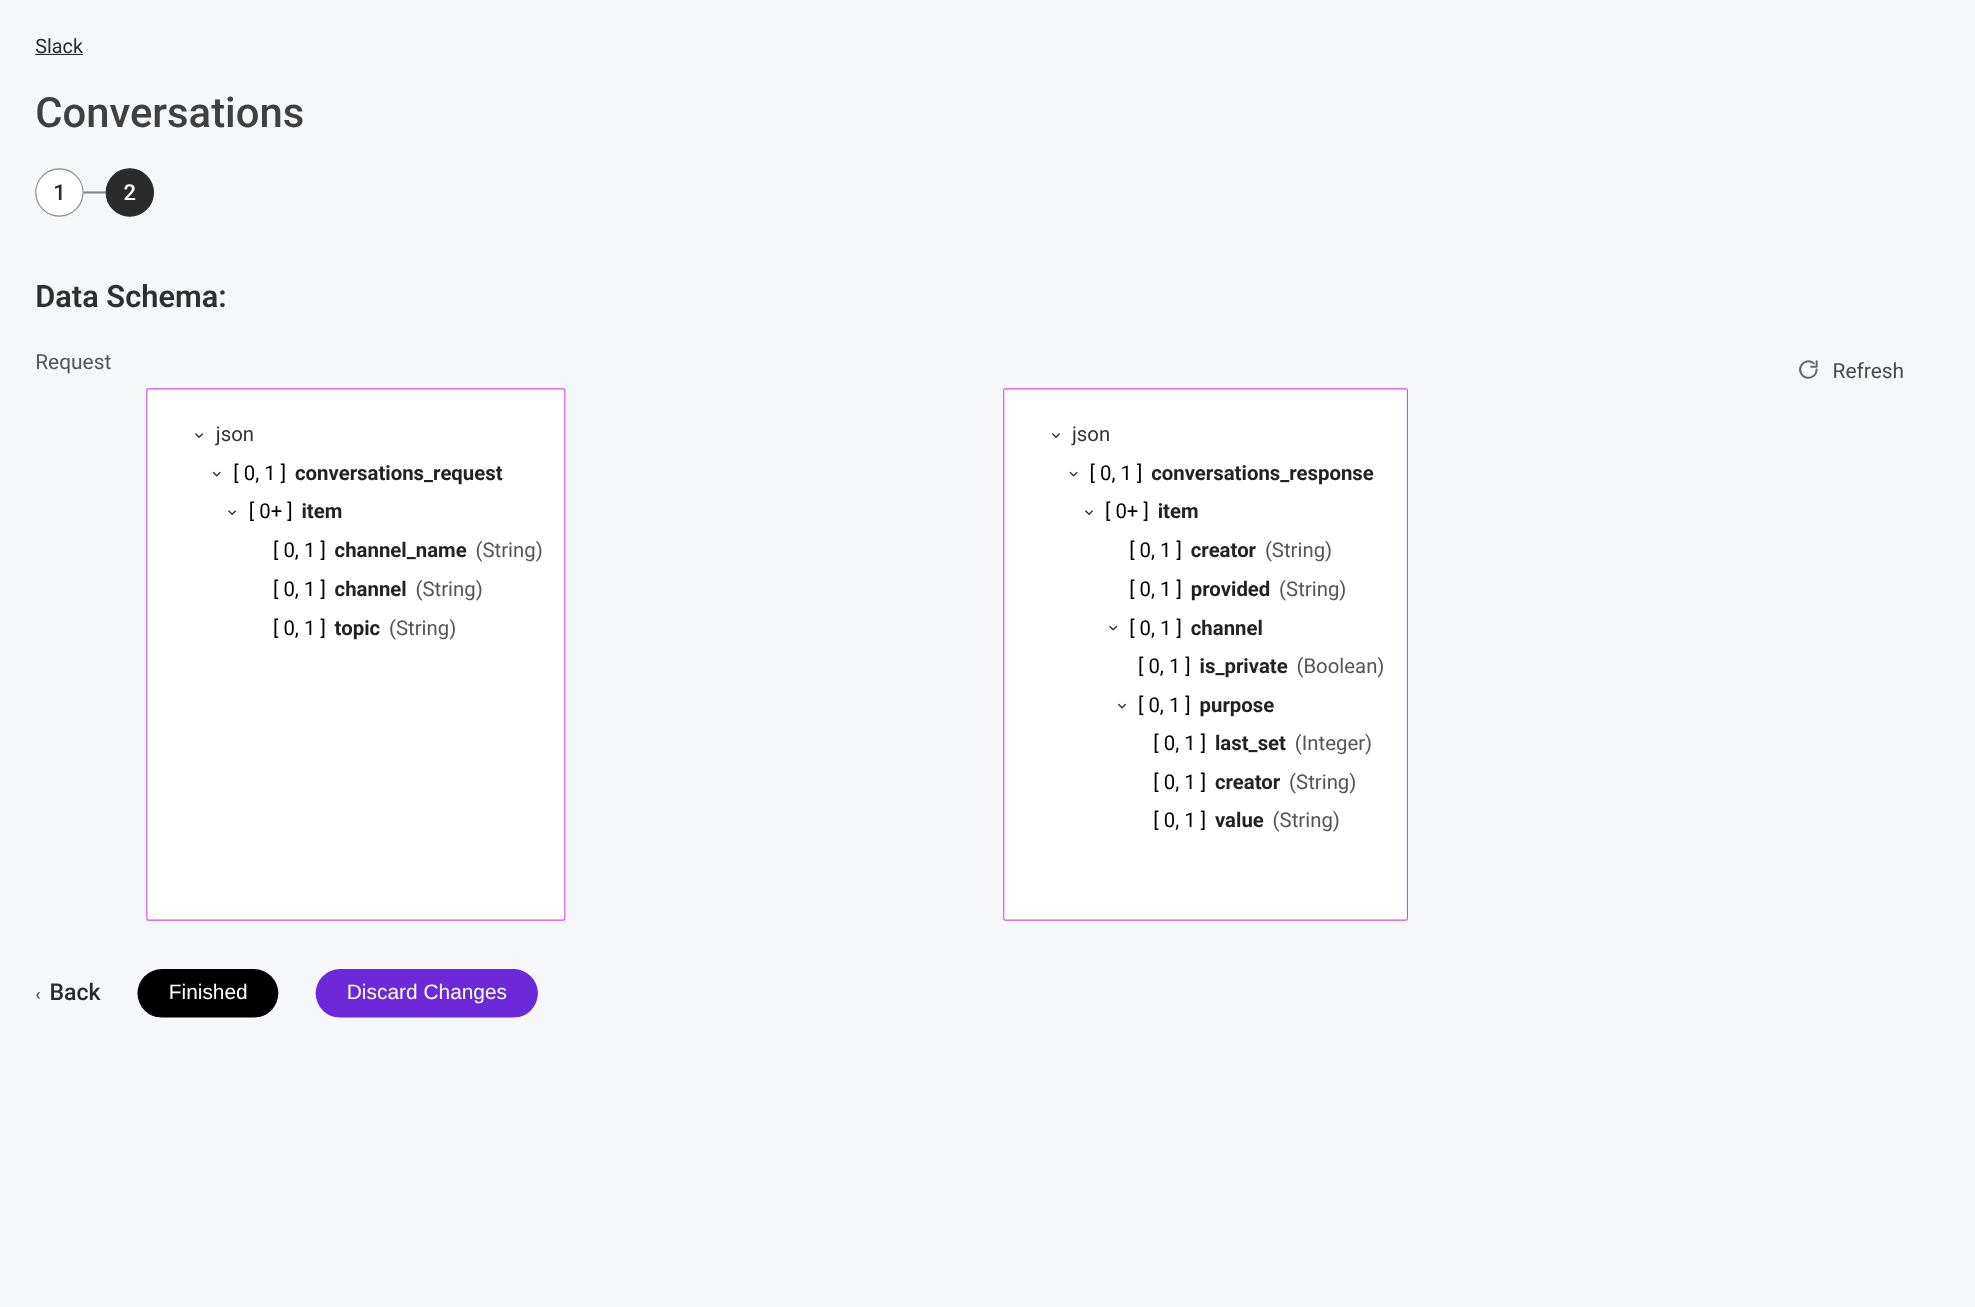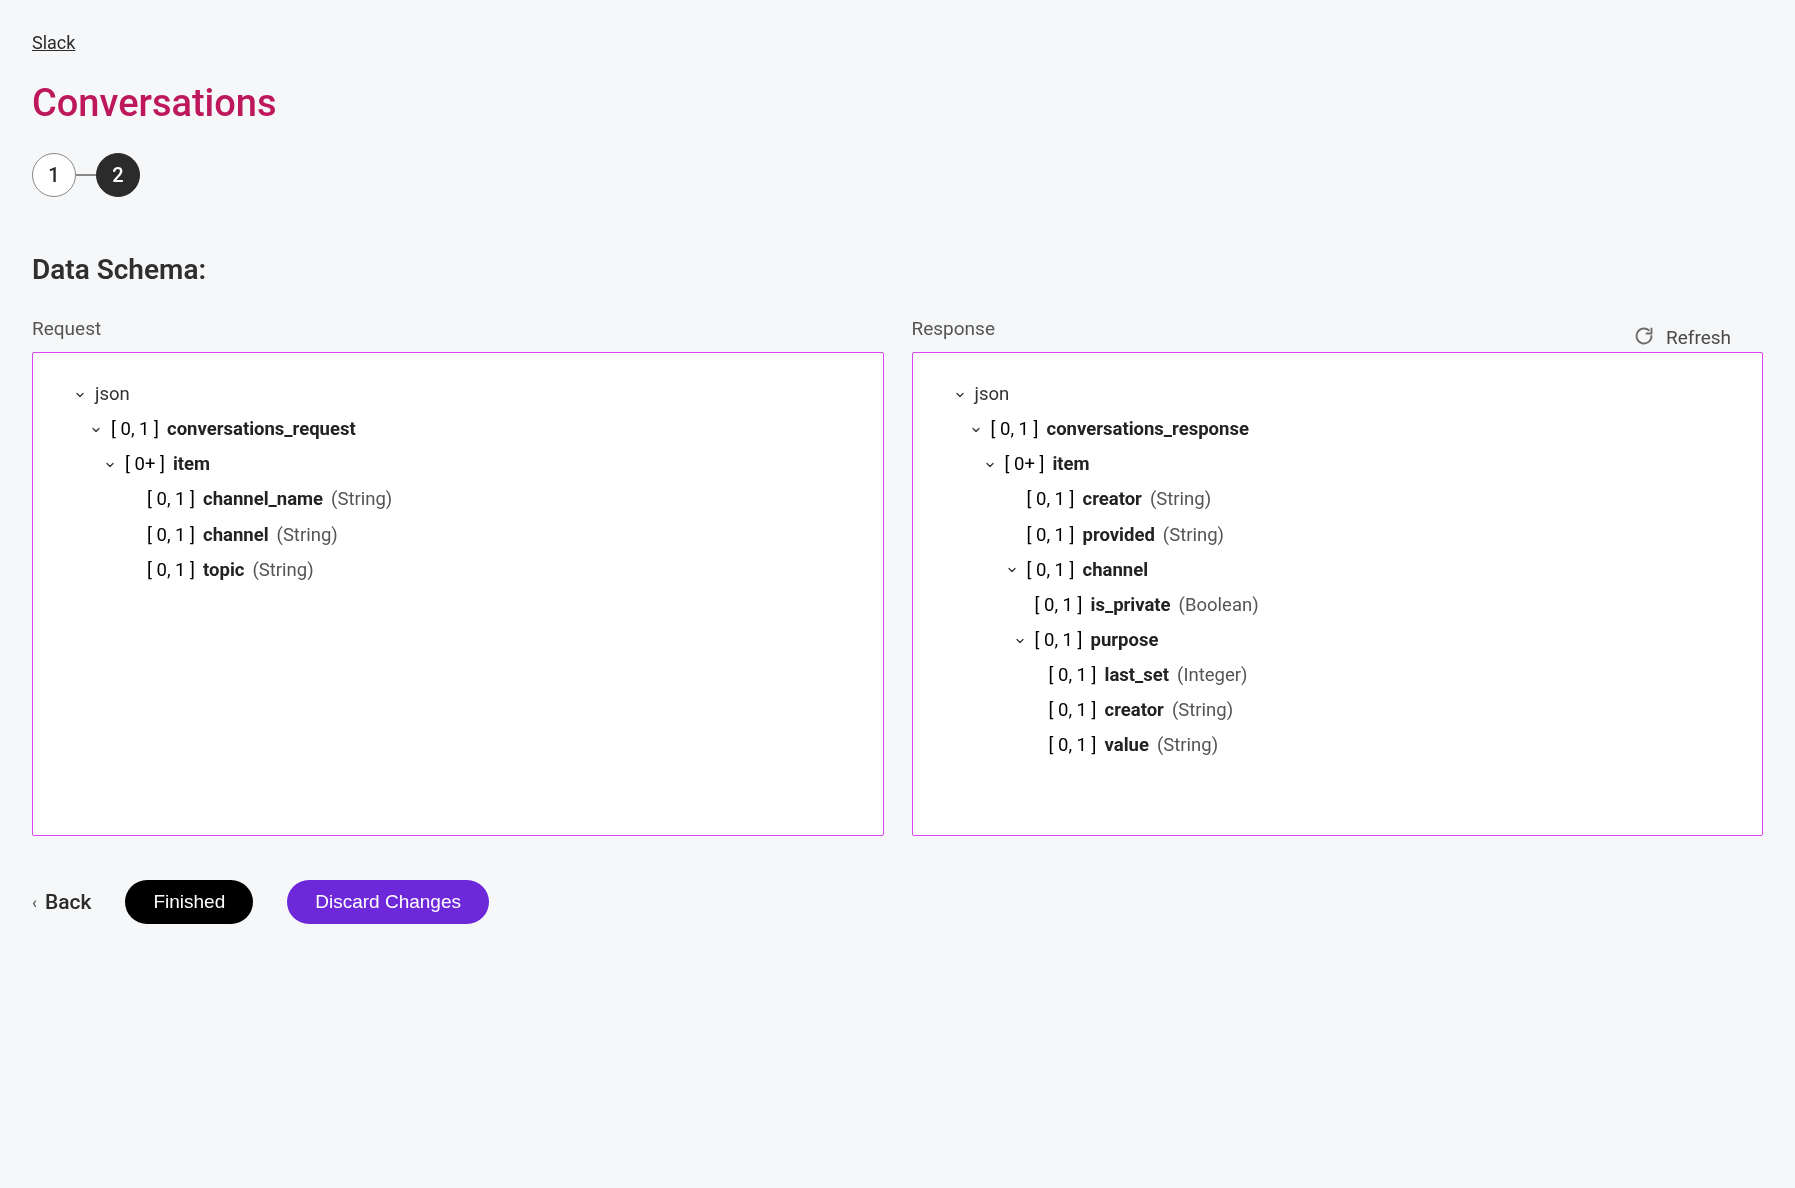--- a/index.html
+++ b/index.html
@@ -13,21 +13,21 @@
     font-size: 18px;
     color: #2b2b2b;
     text-decoration: underline;
     cursor: pointer;
     display: inline-block;
     margin-bottom: 28px;
   }
   .page-title {
     font-size: 38px;
     font-weight: 500;
-    color: #be185d;
+    color: #404040;
     margin-bottom: 28px;
   }
   .stepper {
     display: flex;
     align-items: center;
     margin-bottom: 56px;
   }
   .step {
     width: 44px;
     height: 44px;
@@ -77,21 +77,22 @@
     width: 20px;
     height: 20px;
   }
   .panels {
     display: flex;
     gap: 28px;
   }
   .panel-col {
     flex: 1;
     display: flex;
-    flex-direction: column;
+    flex-direction: row;
+    gap: 32px;
   }
   .panel-label {
     font-size: 19px;
     color: #555;
     margin-bottom: 12px;
     margin-top: -36px;
   }
   .panel {
     background: #fff;
     border: 1px solid #d946ef;
@@ -237,21 +238,20 @@
         </div>
         <div class="tree-row indent-3">
           <span class="chev-placeholder"></span>
           <span class="card">[ 0, 1 ] </span>
           <span class="bold">topic</span>
           <span class="type"> (String)</span>
         </div>
       </div>
   </div>
   <div class="panel-col">
-    <div class="panel-label">Response</div>
     <div class="panel" id="response-panel">
         <div class="tree-row indent-0">
           <span class="chev">
             <svg viewBox="0 0 24 24" fill="none" stroke="#333" stroke-width="2.5" stroke-linecap="round" stroke-linejoin="round">
               <polyline points="6 9 12 15 18 9"></polyline>
             </svg>
           </span>
           <span>json</span>
         </div>
         <div class="tree-row indent-1">

